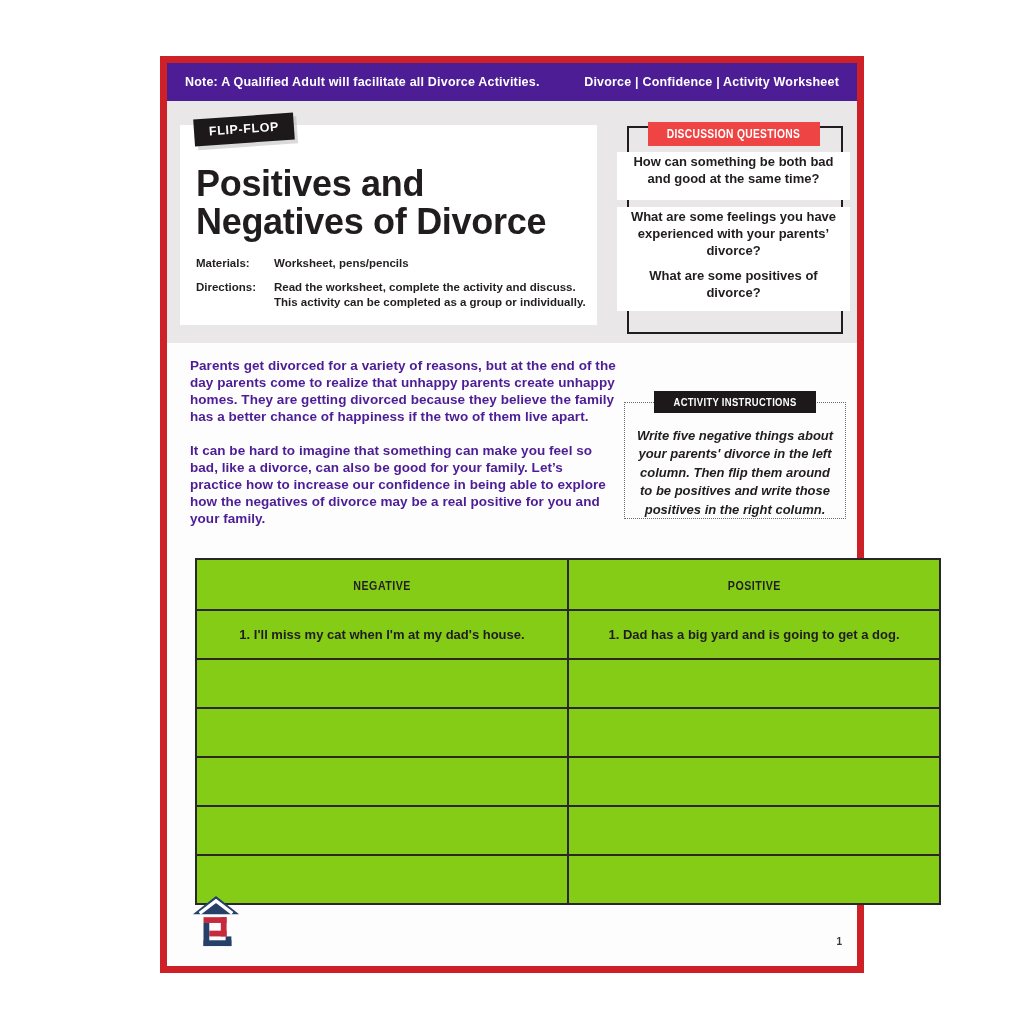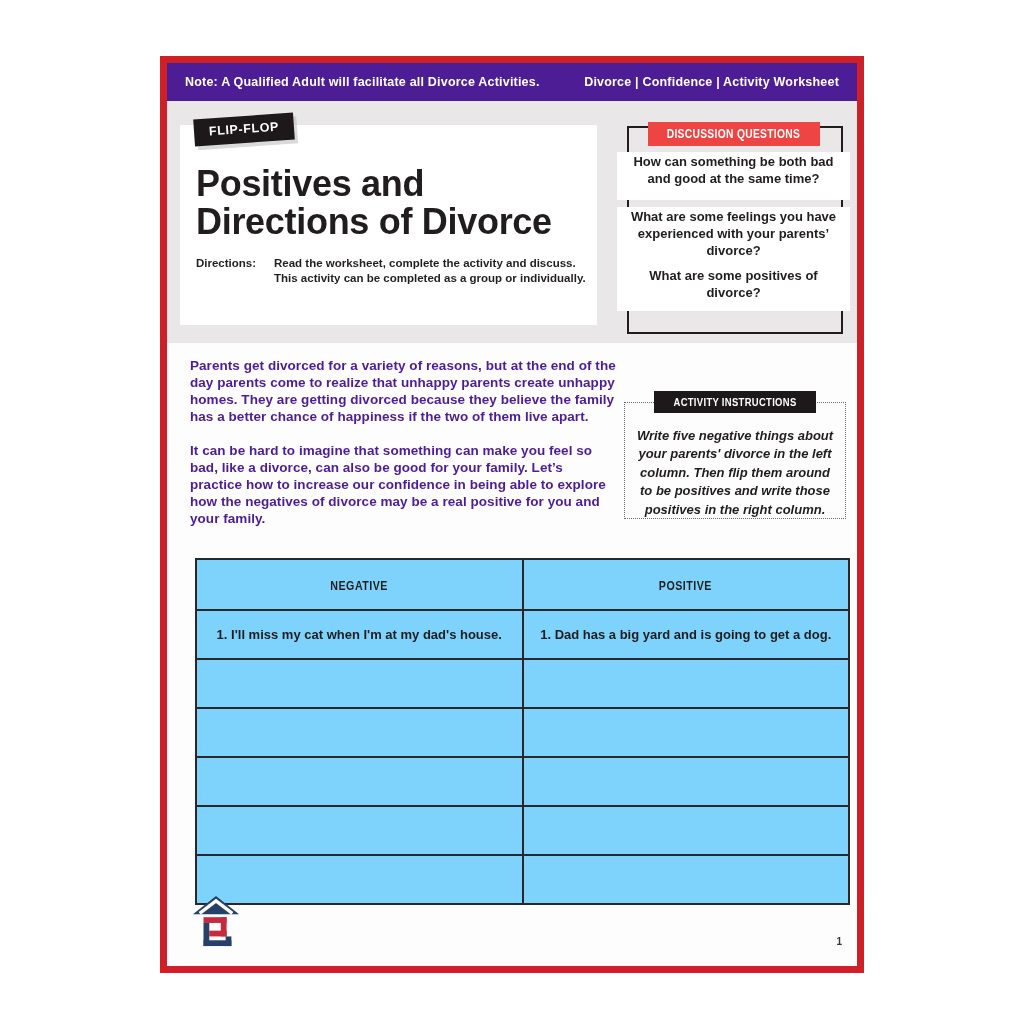--- a/index.html
+++ b/index.html
@@ -72,22 +72,22 @@
   }
   .ai-label .cond{font-size:11.5px;}
   .ai-box{position:absolute;left:0;right:0;top:11px;height:115px;border:1.5px dotted #6d6a6b;}
   .ai-text{
     position:relative;z-index:1;padding:14px 11px 0;text-align:center;
     font-size:13px;font-weight:bold;font-style:italic;line-height:1.42;color:#211d1e;
   }
 
   
   .ws-table{
-    position:absolute;left:28px;top:215px;width:655px;border-collapse:collapse;
-    table-layout:fixed;background:#7dd3fc;
+    position:absolute;left:28px;top:215px;width:746px;border-collapse:collapse;
+    table-layout:fixed;background:#84cc16;
   }
   .ws-table th,.ws-table td{border:2px solid #2b2728;text-align:center;vertical-align:middle;}
   .ws-table th{height:47px;}
   .ws-table th .cond{font-size:13px;letter-spacing:.6px;}
   .ws-table td{height:45px;font-size:13px;font-weight:bold;color:#211d1e;}
 
   
   .logo{position:absolute;left:24px;top:552px;width:50px;height:54px;}
   .page-num{position:absolute;right:15px;top:593px;font-size:10px;font-weight:bold;color:#3a3637;}
 </style>
@@ -99,22 +99,26 @@
 
     <div class="header-bar">
       <span>Note: A Qualified Adult will facilitate all Divorce Activities.</span>
       <span>Divorce | Confidence | Activity Worksheet</span>
     </div>
 
     <div class="gray-band">
 
       <div class="title-card">
         <div class="flip-badge">FLIP-FLOP</div>
-        <h1 class="doc-title">Positives and Directions of Divorce</h1>
+        <h1 class="doc-title">Positives and Negatives of Divorce</h1>
         <div class="meta">
+          <div class="meta-row">
+            <div class="meta-label">Materials:</div>
+            <div class="meta-value">Worksheet, pens/pencils</div>
+          </div>
           <div class="meta-row">
             <div class="meta-label">Directions:</div>
             <div class="meta-value">Read the worksheet, complete the activity and discuss. This activity can be completed as a group or individually.</div>
           </div>
         </div>
       </div>
 
       <div class="dq-panel">
         <div class="dq-outline"></div>
         <div class="dq-label">

